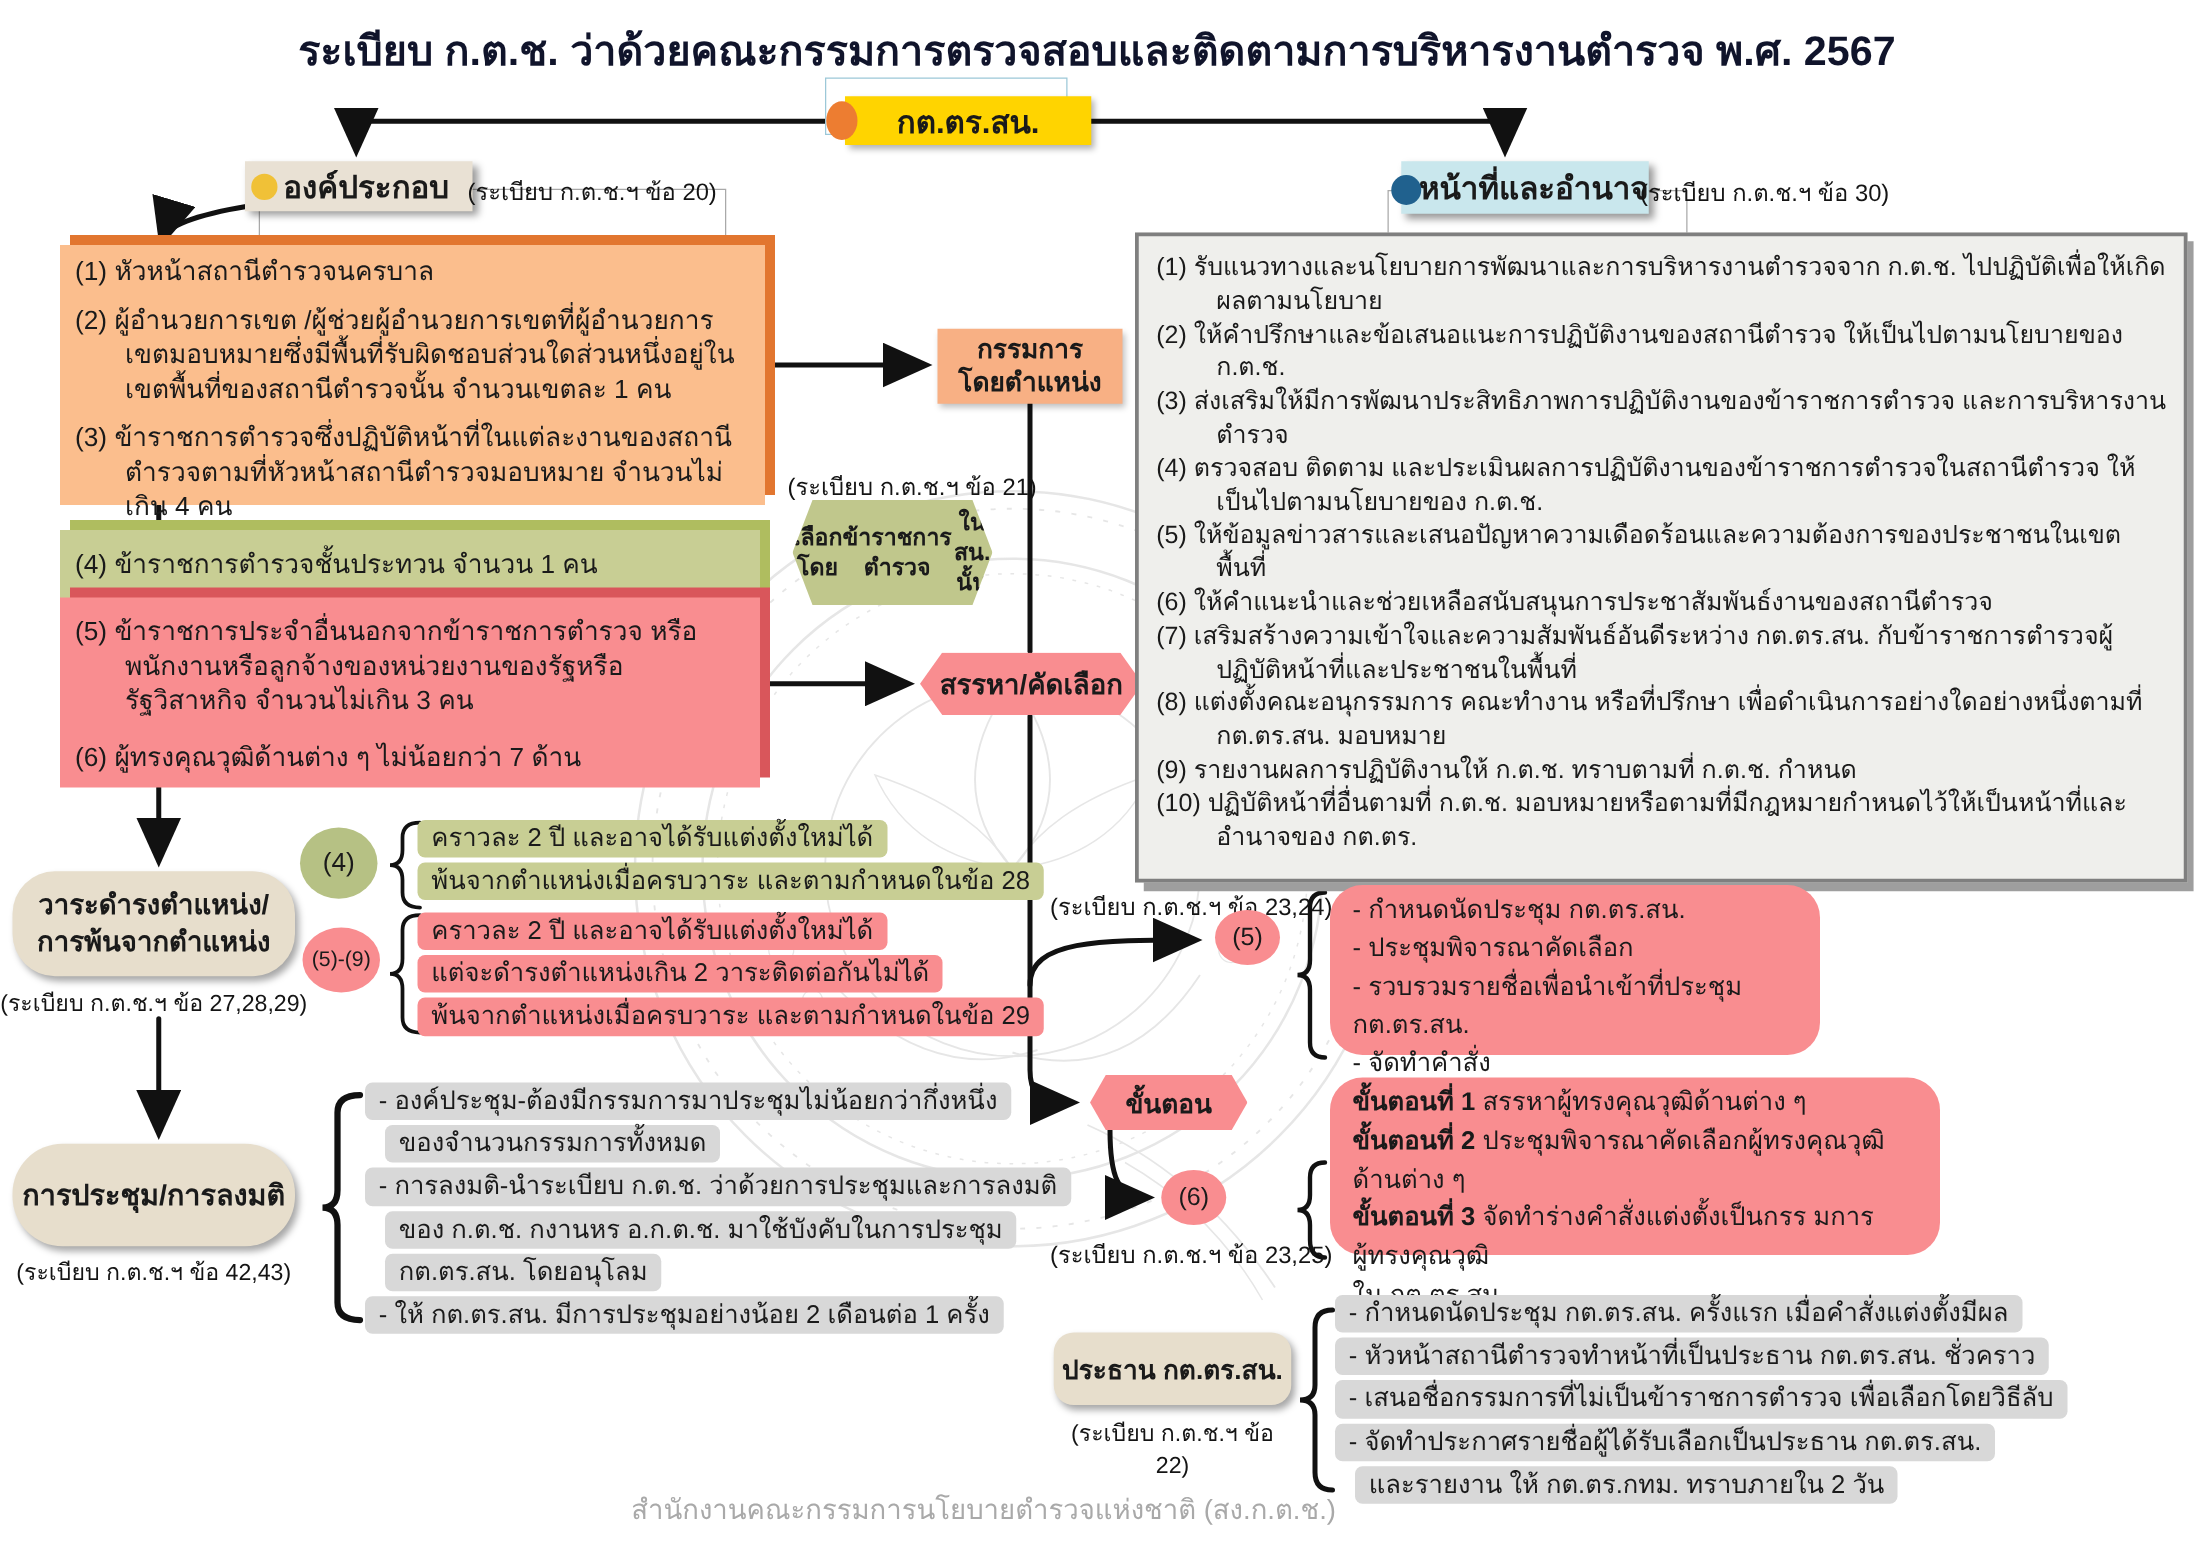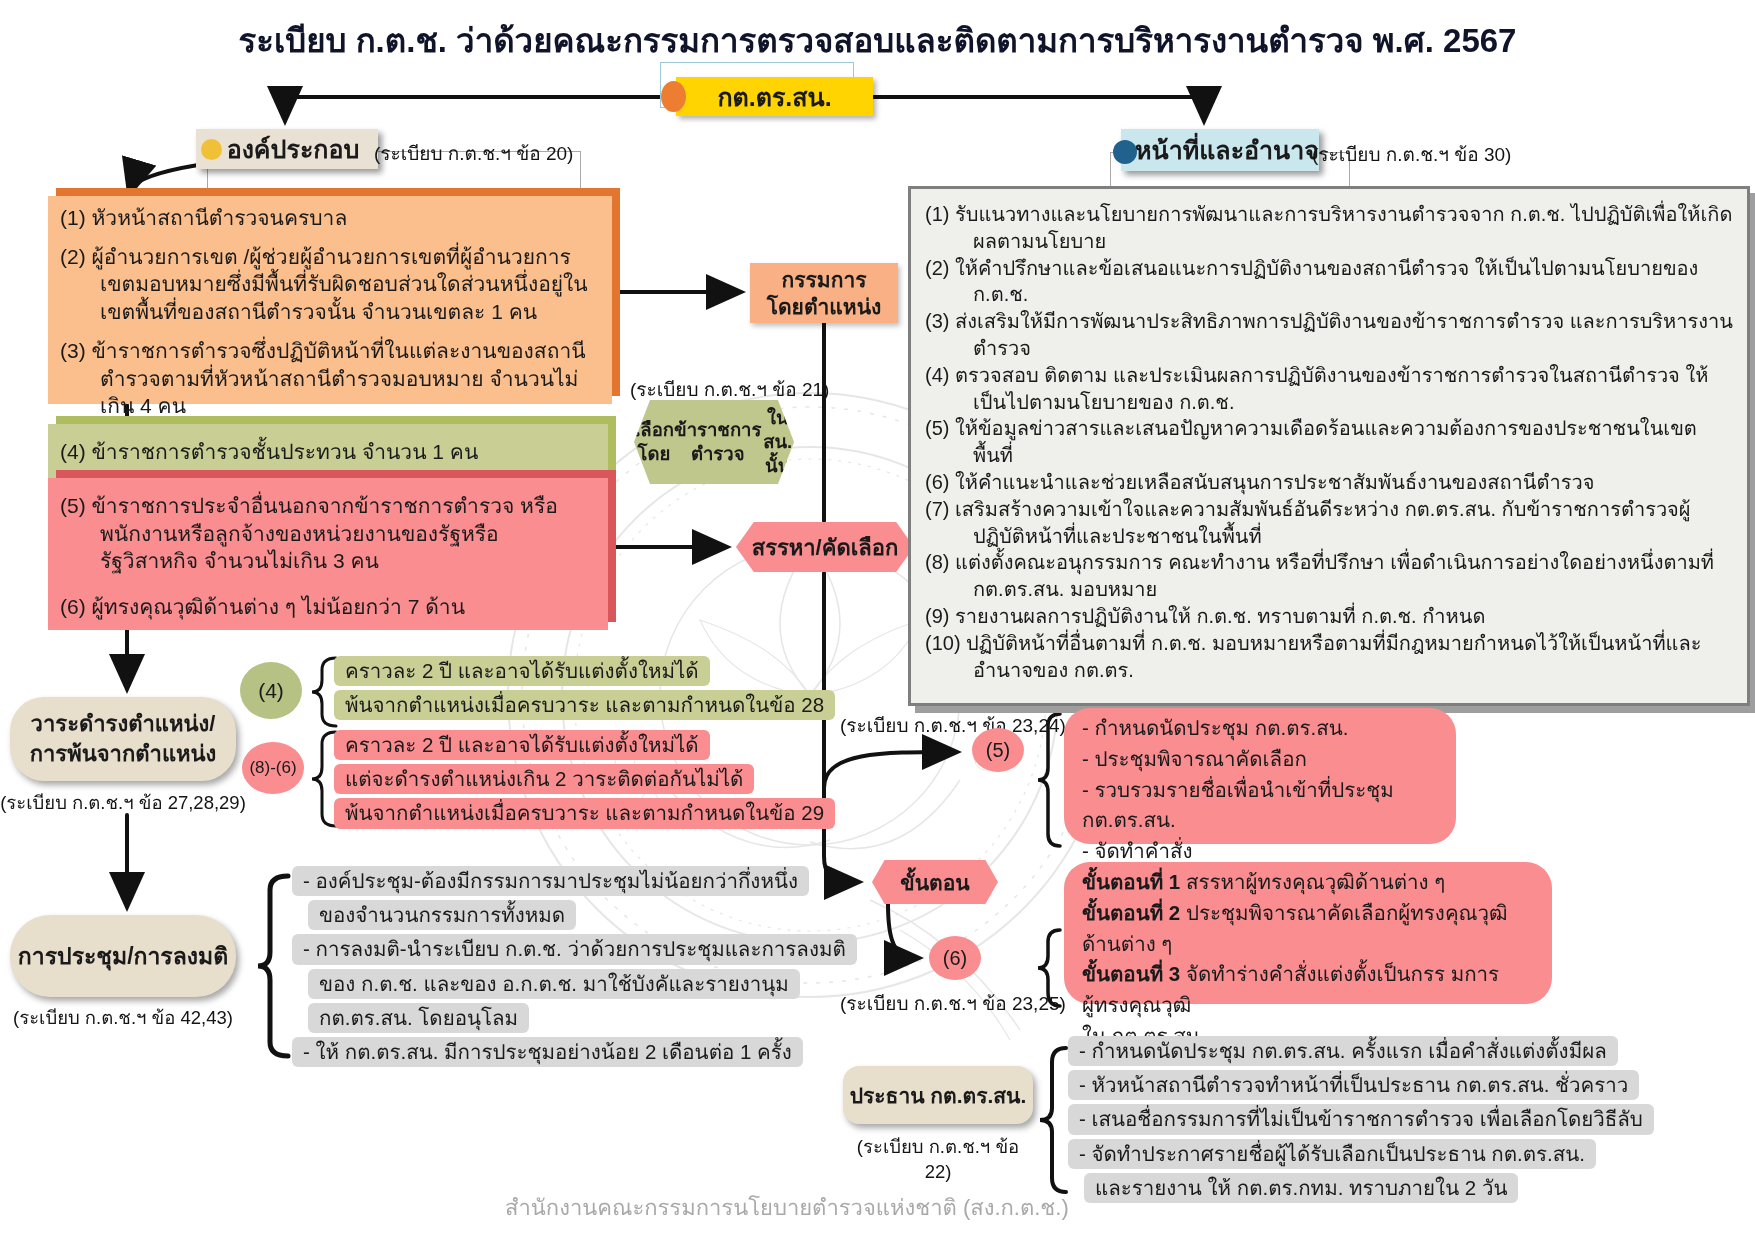--- a/index.html
+++ b/index.html
@@ -144,34 +144,34 @@
     <div>การพ้นจากตำแหน่ง</div>
   </div>
   <div class="abs z2 note" style="left:0px;top:788px;width:246px;text-align:center;font-size:18.5px;">(ระเบียบ ก.ต.ช.ฯ ข้อ 27,28,29)</div>
 
   <div class="abs z2 badge" style="left:240px;top:662px;width:62px;height:57px;background:#b6c184;">(4)</div>
   <div class="abs z2" style="left:334px;top:656px;">
     <div class="pill pill-green">คราวละ 2 ปี และอาจได้รับแต่งตั้งใหม่ได้</div>
     <div class="pill pill-green">พ้นจากตำแหน่งเมื่อครบวาระ และตามกำหนดในข้อ 28</div>
   </div>
 
-  <div class="abs z2 badge" style="left:242px;top:742px;width:62px;height:52px;background:#f98d90;font-size:17px;">(8)-(6)</div>
+  <div class="abs z2 badge" style="left:242px;top:742px;width:62px;height:52px;background:#f98d90;font-size:17px;">(5)-(9)</div>
   <div class="abs z2" style="left:334px;top:730px;">
     <div class="pill pill-pink">คราวละ 2 ปี และอาจได้รับแต่งตั้งใหม่ได้</div>
     <div class="pill pill-pink">แต่จะดำรงตำแหน่งเกิน 2 วาระติดต่อกันไม่ได้</div>
     <div class="pill pill-pink">พ้นจากตำแหน่งเมื่อครบวาระ และตามกำหนดในข้อ 29</div>
   </div>
 
   <div class="abs z2 tanbox tan2">การประชุม/การลงมติ</div>
   <div class="abs z2 note" style="left:0px;top:1003px;width:246px;text-align:center;font-size:18.5px;">(ระเบียบ ก.ต.ช.ฯ ข้อ 42,43)</div>
   <div class="abs z2" style="left:292px;top:866px;">
     <div class="pill pill-gray">- องค์ประชุม-ต้องมีกรรมการมาประชุมไม่น้อยกว่ากึ่งหนึ่ง</div>
     <div class="pill pill-gray indent">ของจำนวนกรรมการทั้งหมด</div>
     <div class="pill pill-gray">- การลงมติ-นำระเบียบ ก.ต.ช. ว่าด้วยการประชุมและการลงมติ</div>
-    <div class="pill pill-gray indent">ของ ก.ต.ช. และของ อ.ก.ต.ช. มาใช้บังคัและรายงานุม</div>
+    <div class="pill pill-gray indent">ของ ก.ต.ช. กงานหร อ.ก.ต.ช. มาใช้บังคับในการประชุม</div>
     <div class="pill pill-gray indent">กต.ตร.สน. โดยอนุโลม</div>
     <div class="pill pill-gray">- ให้ กต.ตร.สน. มีการประชุมอย่างน้อย 2 เดือนต่อ 1 ครั้ง</div>
   </div>
 
   <div class="abs z2 midbox">
     <div>กรรมการ</div>
     <div>โดยตำแหน่ง</div>
   </div>
   <div class="abs z2 note" style="left:630px;top:374px;">(ระเบียบ ก.ต.ช.ฯ ข้อ 21)</div>
   <div class="abs z2 hex hex-olive">

